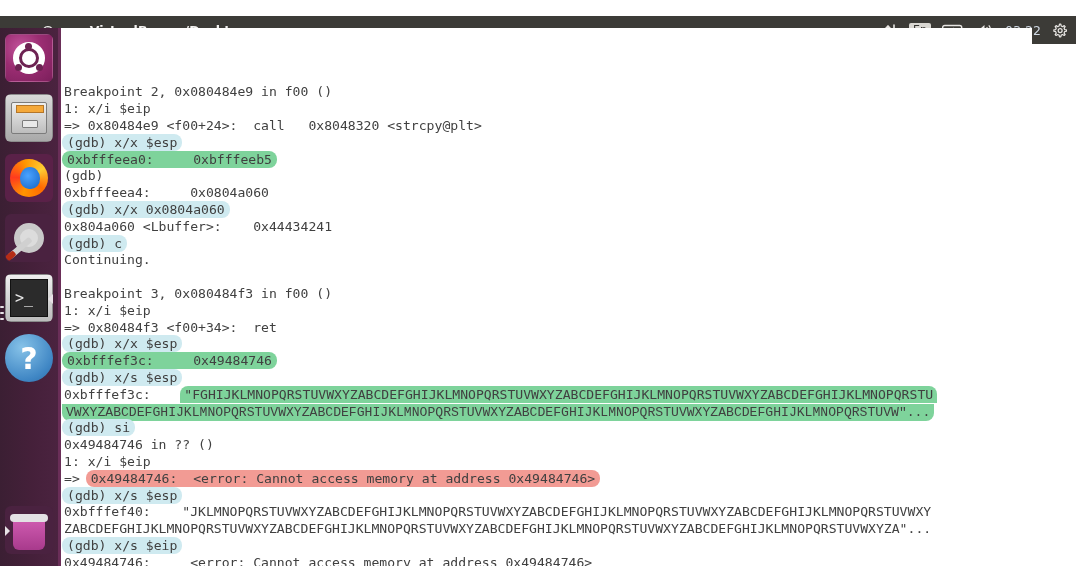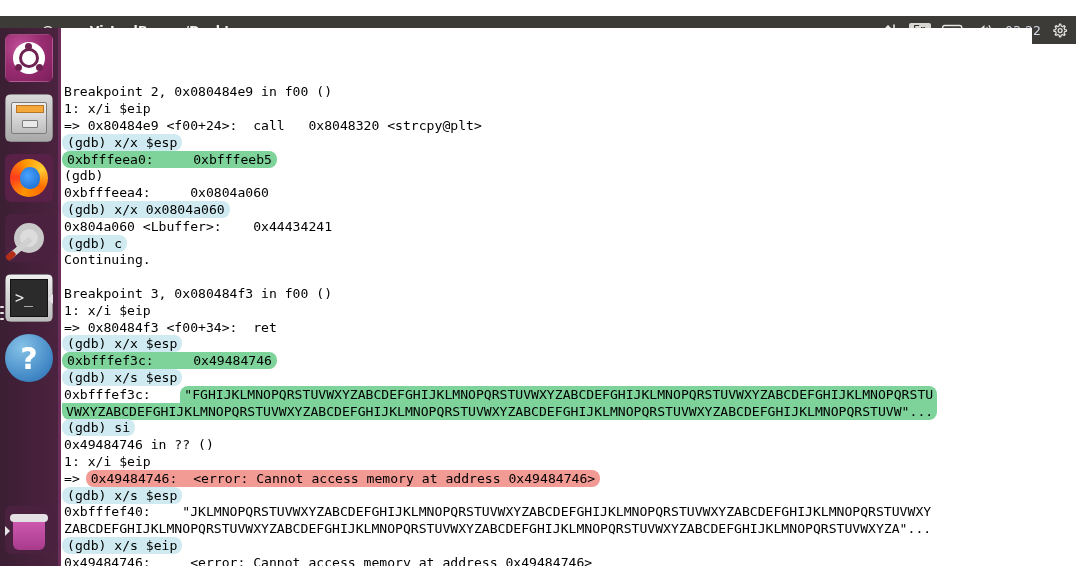--- a/index.html
+++ b/index.html
@@ -100,30 +100,30 @@
     border-radius:2px 2px 6px 6px;position:relative;}
   .ic-trash .lid{position:absolute;top:-6px;left:-3px;width:38px;height:8px;
     background:#e3e1e4;border-radius:4px;}
 
   
   #term {
     position:absolute; left:58px; top:28px; width:974px; height:538px;
     background:#ffffff; overflow:hidden;
     font-family:"DejaVu Sans Mono","Liberation Mono",monospace;
     font-size:13.1px; line-height:16.8px;
-    color:#000000;
+    color:#404040;
     padding:6px 0 0 6px;
     white-space:pre;
   }
   #term .line { height:16.8px; white-space:pre; }
   .hl-cmd  { background:#cfeaf0; border-radius:8px; padding:1px 5px; margin:0 -2px; }
   .hl-val  { background:#7ed39b; border-radius:8px; padding:1px 5px; margin:0 -2px;text-align:center; }
   .hl-err  { background:#f29b94; border-radius:8px; padding:1px 5px; margin:0 -2px; }
   .hl-str  { background:#7ed39b; border-radius:8px 8px 0 0; padding:1px 4px; margin:0 -2px; }
-  .hl-str2 { background:#7ed39b; border-radius:0 0 8px 8px; padding:1px 4px; margin:0 -2px; }
+  .hl-str2 { background:#7ed39b; border-radius:0 0 8px 8px; padding:1px 4px; margin:0 -2px;font-family:Liberation Mono, monospace; }
   .edge { position:absolute; left:0; top:0; width:3px; height:538px; background:#6a2e58; }
 </style>
 </head>
 <body>
 
 <div id="screen">
 
   <div id="top-panel">
     <div id="win-title">user@user-VirtualBox: ~/Desktop</div>
     <div id="tray">

